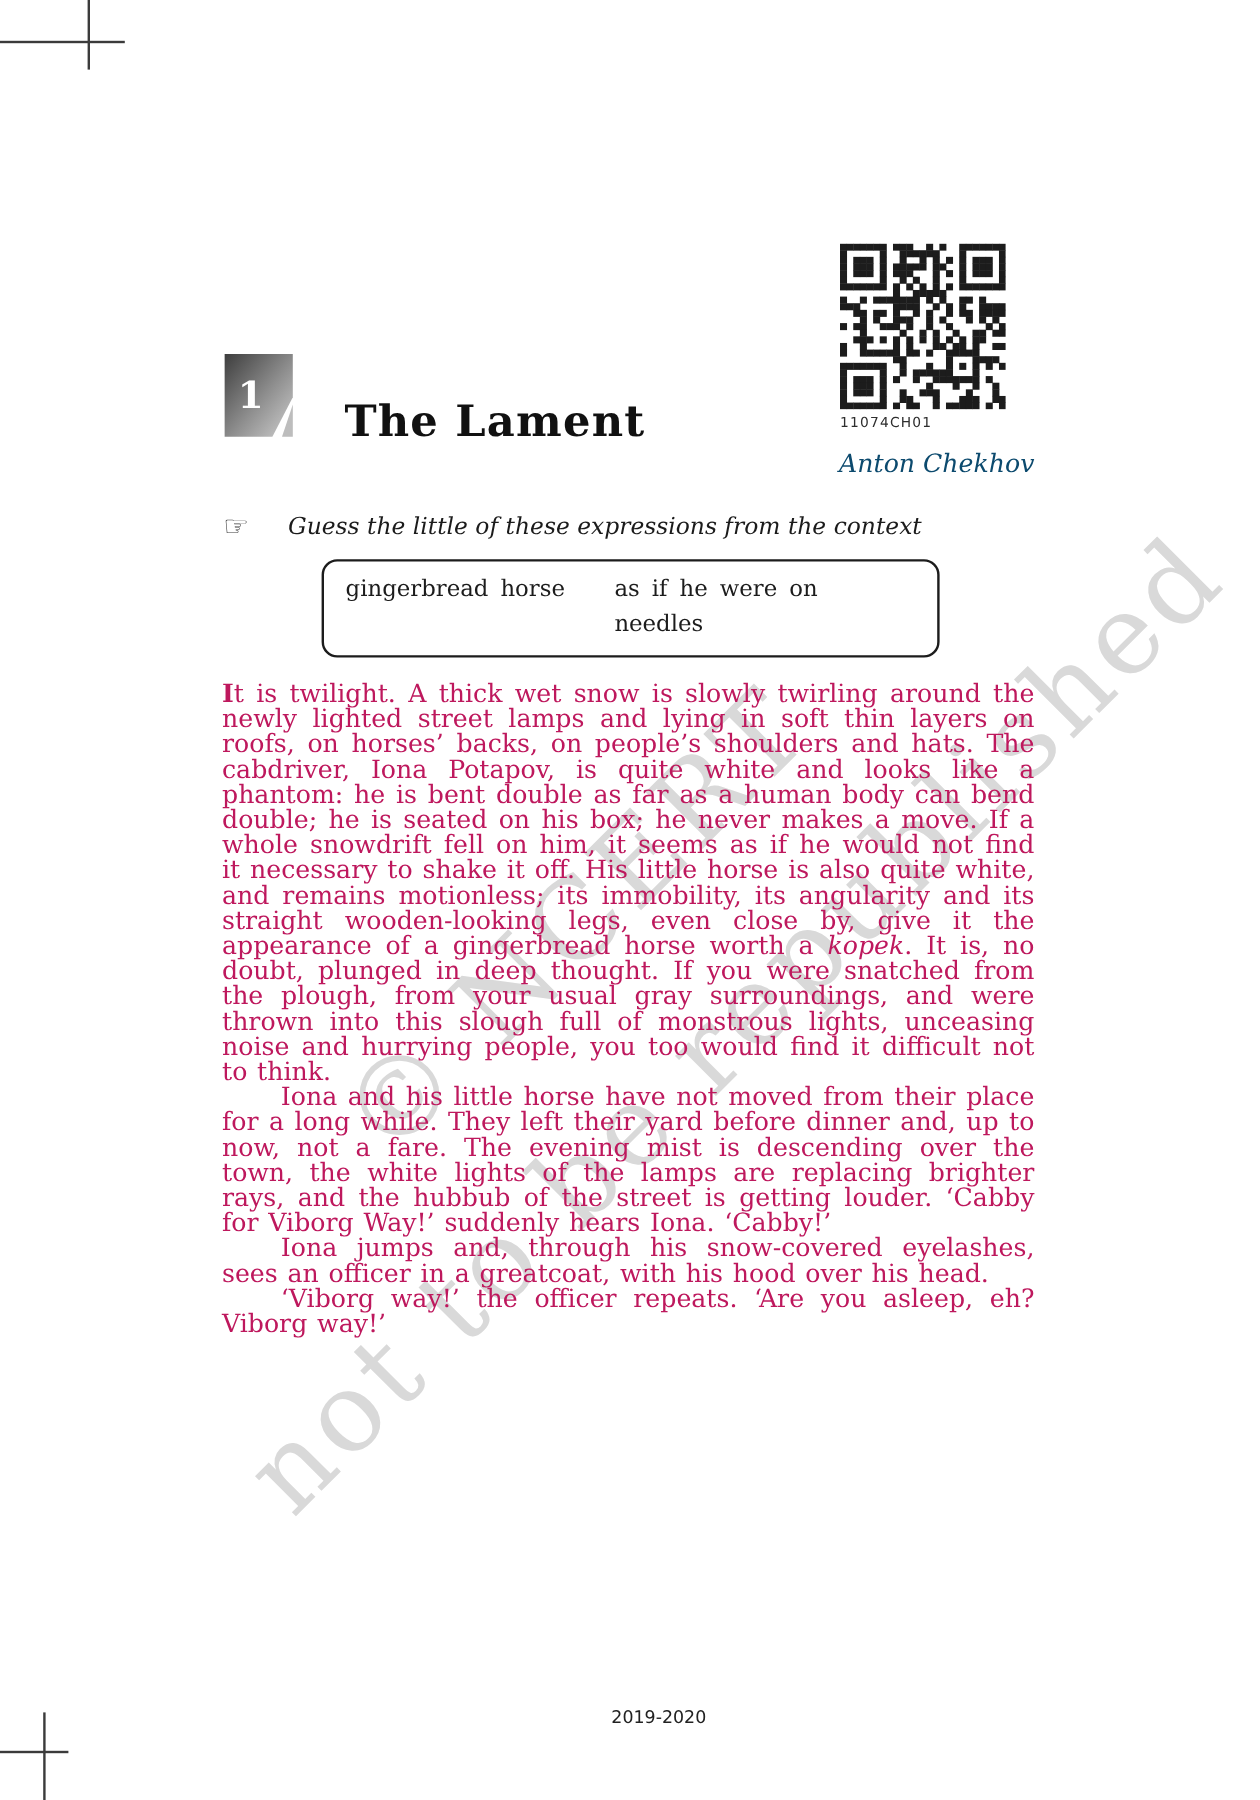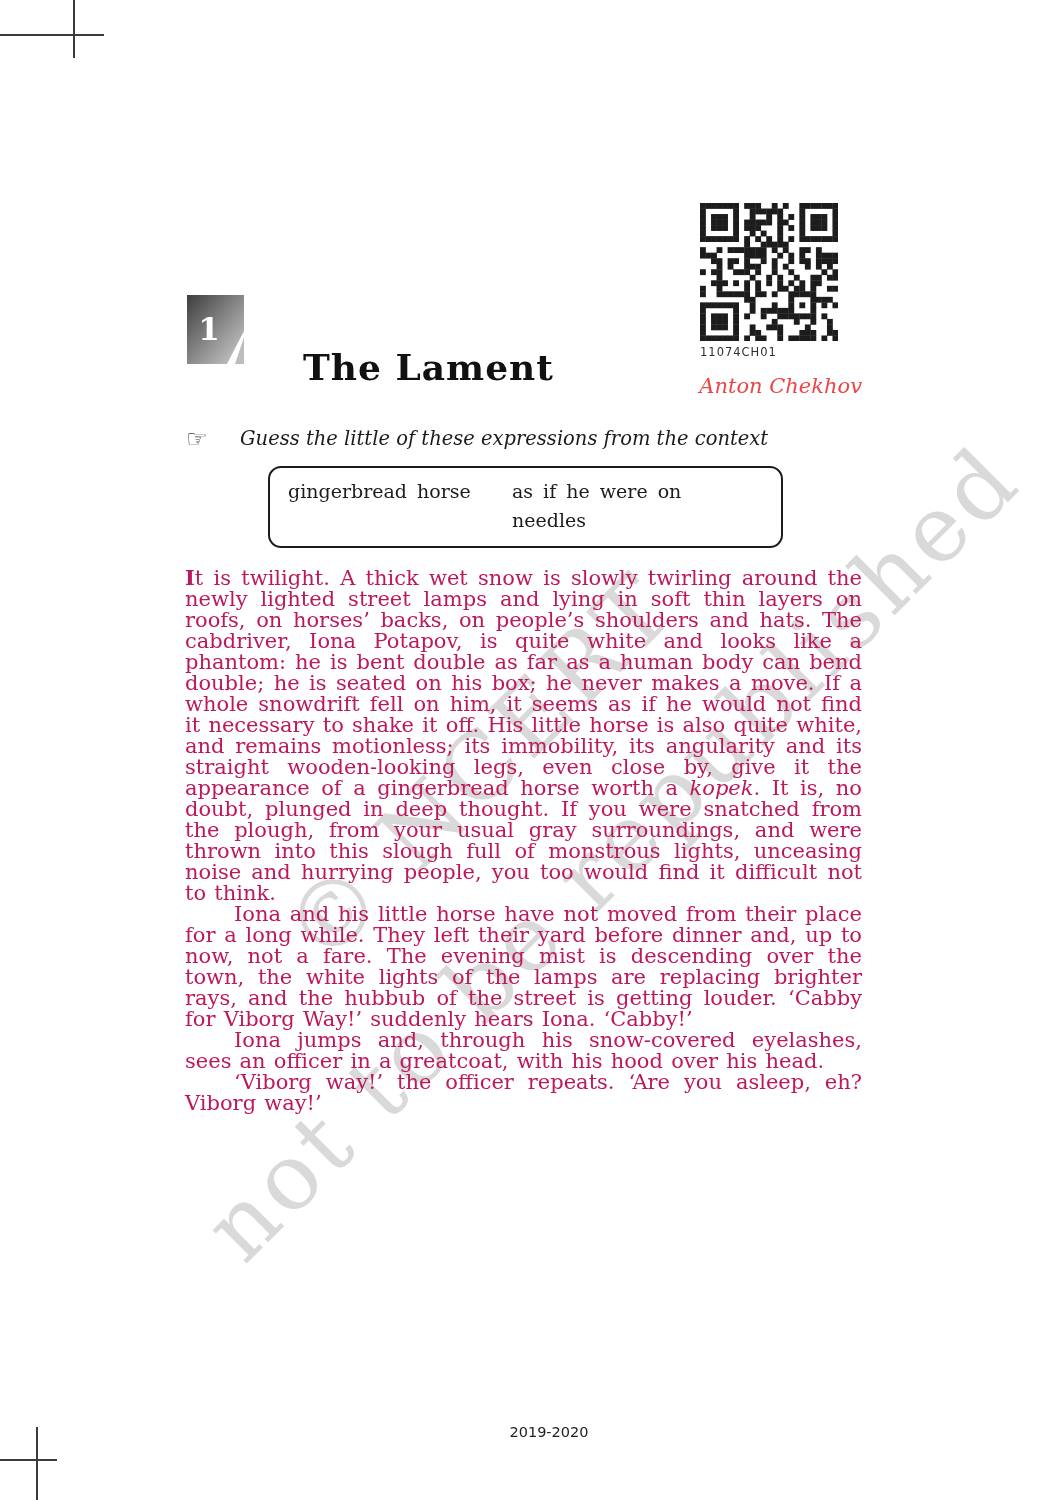--- a/index.html
+++ b/index.html
@@ -58,21 +58,21 @@
     color: #111;
   }
 
   .author {
     position: absolute;
     right: 188px;
     top: 374px;
     z-index: 1;
     font-style: italic;
     font-size: 21px;
-    color: #ef4444;
+    color: #0c4a6e;
   }
 
   
   .prompt-row {
     position: absolute;
     left: 186px;
     top: 426px;
     width: 676px;
     z-index: 1;
     display: flex;
@@ -473,21 +473,21 @@
           <stop offset="0.55" stop-color="#8f8f8f"></stop>
           <stop offset="1" stop-color="#cfcfcf"></stop>
         </linearGradient>
       </defs>
       <polygon points="0,0 57,0 57,36 40,69 0,69" fill="url(#badgeGrad)"></polygon>
       <polygon points="57,42 48,69 57,69" fill="#bdbdbd"></polygon>
       <text x="22" y="45" text-anchor="middle" font-family="DejaVu Serif, serif" font-weight="bold" font-size="31" fill="#ffffff">1</text>
     </svg>
   </div>
 
-  <h1 class="chapter-title" style="margin:16px;">The Lament</h1>
+  <h1 class="chapter-title" style="margin:0;">The Lament</h1>
   <div class="author">Anton Chekhov</div>
 
   <div class="prompt-row">
     <span class="hand-icon">☞</span>
     <span class="prompt-text">Guess the little of these expressions from the context</span>
   </div>
 
   <div class="vocab-box">
     <span>gingerbread horse</span>
     <span>as if he were on needles</span>

